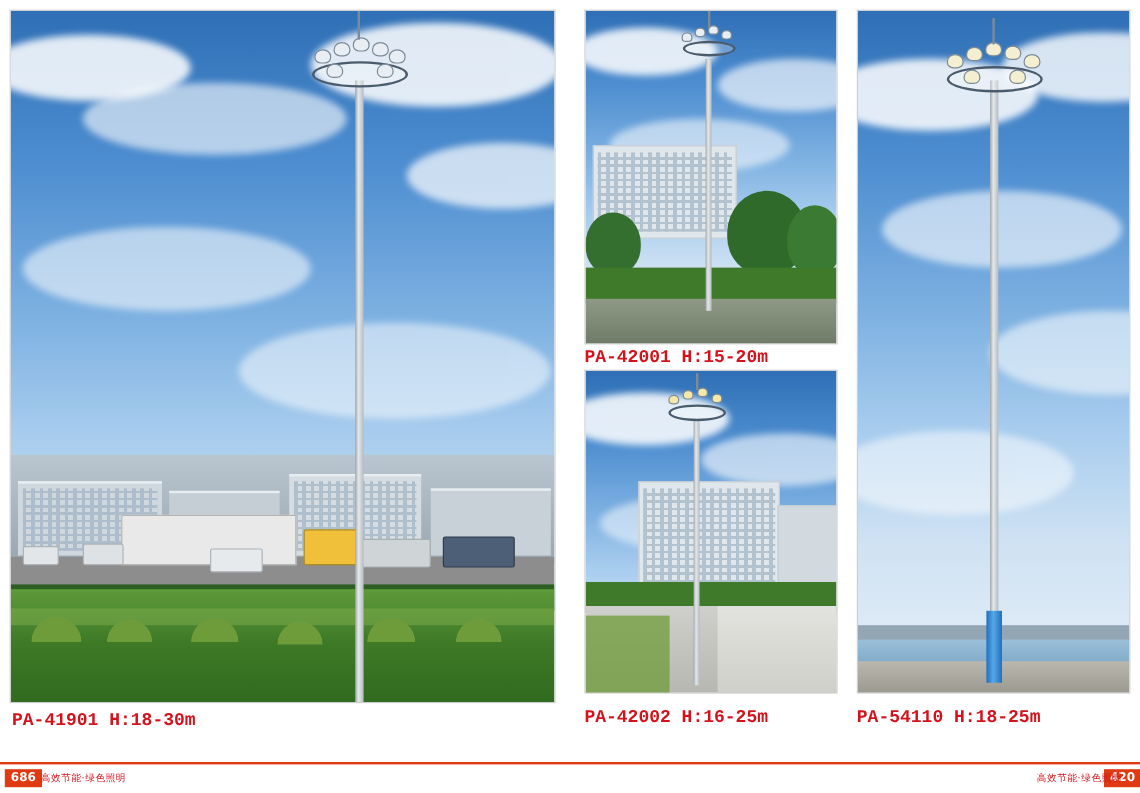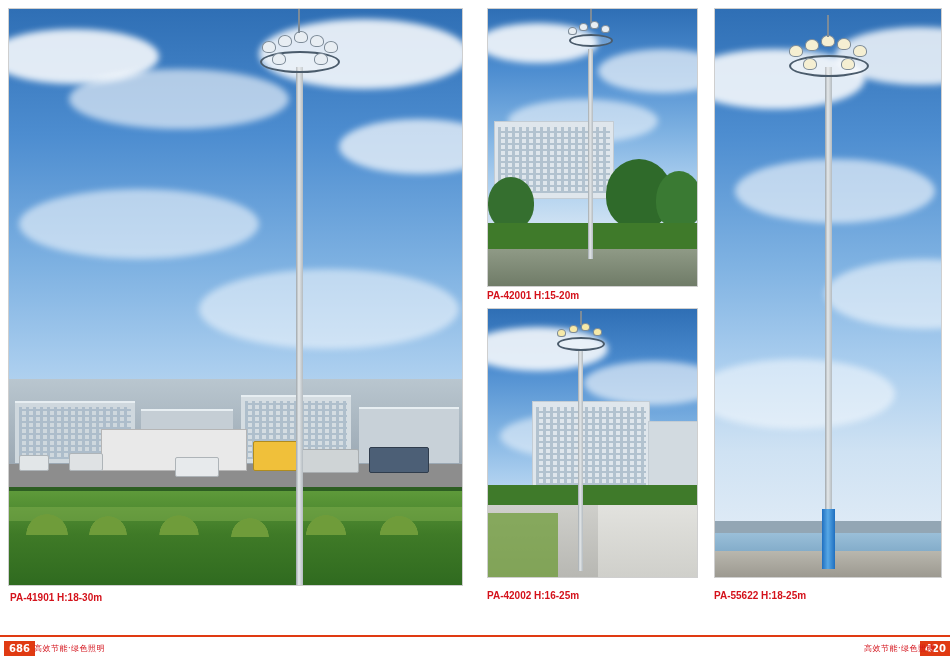--- a/index.html
+++ b/index.html
@@ -47,21 +47,21 @@
   .truck { position:absolute; background:#e9e9e9; border:1px solid #b5b5b5; }
   .veh { position:absolute; border-radius:2px; }
 
   
   .pole { position:absolute; background:linear-gradient(90deg,#9fa6ab,#e4e8ea 40%,#b4bbc0); }
   .lamp-head { position:absolute; }
   .lamp-ring { position:absolute; border:2px solid #4a5b6b; border-radius:50%; background:rgba(255,255,255,.25); }
   .lamp-bulb { position:absolute; background:#e8eef3; border:1px solid #7d8b98; border-radius:50% 50% 40% 40%; }
 
   
-  .caption { position:absolute; color:#d4121b; font-weight:bold; font-size:10px; font-family:Liberation Sans, sans-serif; }
+  .caption { position:absolute; color:#d4121b; font-weight:bold; font-size:15px; font-family:Liberation Mono, monospace; }
 
   
   .footer { position:absolute; bottom:0; left:0; width:950px; height:26px; }
   .footline { position:absolute; left:0; top:0; width:950px; height:2px; background:#e03a12; }
   .pnum { position:absolute; top:6px; background:#e03a12; color:#fff; font-size:10px; font-weight:bold;
           padding:2px 5px 2px 5px; line-height:11px; }
   .ftxt { position:absolute; top:8px; font-size:8px; color:#d4121b; letter-spacing:.5px; }
 
   
   #img-r1 { left:487px; top:8px; width:211px; height:279px; border:1px solid #cfcfcf; }
@@ -242,21 +242,21 @@
       <div class="lamp-bulb" style="left:6px;top:10px;width:14px;height:12px;background:#f5efd2;"></div>
       <div class="lamp-bulb" style="left:22px;top:4px;width:14px;height:12px;background:#f5efd2;"></div>
       <div class="lamp-bulb" style="left:38px;top:0;width:14px;height:12px;background:#f5efd2;"></div>
       <div class="lamp-bulb" style="left:54px;top:3px;width:14px;height:12px;background:#f5efd2;"></div>
       <div class="lamp-bulb" style="left:70px;top:10px;width:14px;height:12px;background:#f5efd2;"></div>
       <div class="lamp-bulb" style="left:20px;top:23px;width:14px;height:12px;background:#f5efd2;"></div>
       <div class="lamp-bulb" style="left:58px;top:23px;width:14px;height:12px;background:#f5efd2;"></div>
       <div style="position:absolute;left:44px;top:-20px;width:2px;height:22px;background:#7d8b98;"></div>
     </div>
   </div>
-  <div class="caption" style="left:714px;top:590px;">PA-55622 H:18-25m</div>
+  <div class="caption" style="left:714px;top:590px;">PA-54110 H:18-25m</div>
 
   <div class="footer">
     <div class="footline"></div>
     <div class="pnum" style="left:4px;">686</div>
     <div class="ftxt" style="left:34px;">高效节能·绿色照明</div>
     <div class="pnum" style="left:920px;text-align:right;">420</div>
     <div class="ftxt" style="left:864px;">高效节能·绿色照明</div>
   </div>
 
 </div>

